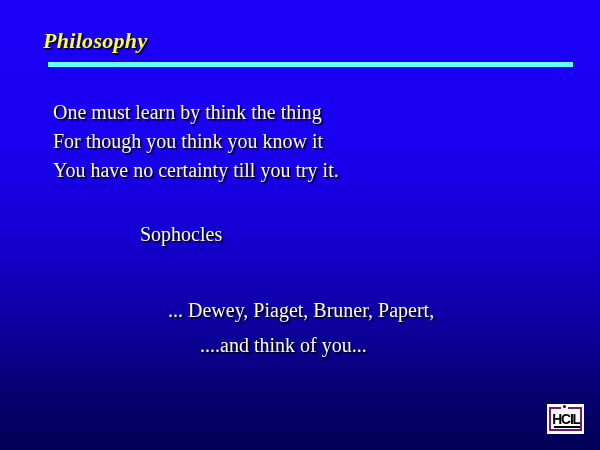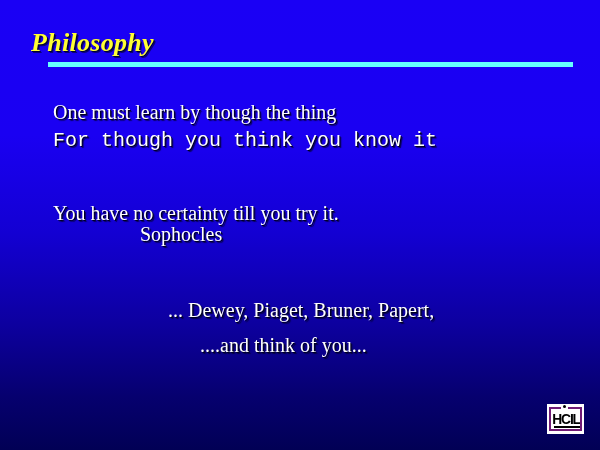--- a/index.html
+++ b/index.html
@@ -26,23 +26,23 @@
   
   #title-block {
     position: absolute;
     left: 0;
     top: 28px;
     width: 600px;
     height: 44px;
   }
   #slide-title {
     position: absolute;
-    left: 31px;
+    left: 43px;
     top: 0;
-    font-size: 26px;
+    font-size: 22px;
     font-style: italic;
     font-weight: bold;
     color: #ffff33;
     letter-spacing: 0.3px;
     text-shadow: 1px 1px 0 #000033, 2px 2px 0 rgba(0,0,20,0.55);
     white-space: nowrap;
   }
   #title-rule {
     position: absolute;
     left: 48px;
@@ -55,22 +55,22 @@
   
   .line {
     position: absolute;
     color: #ffffff;
     font-size: 20px;
     line-height: 20px;
     white-space: nowrap;
     text-shadow: 1px 1px 0 #000022, 2px 2px 1px rgba(0,0,25,0.65);
   }
   #quote-line-1 { left: 53px;  top: 102px; }
-  #quote-line-2 { left: 53px;  top: 131px; font-family: Liberation Mono, monospace; }
-  #quote-line-3 { left: 53px;  top: 160px; margin-top: 43px; }
+  #quote-line-2 { left: 53px;  top: 131px; }
+  #quote-line-3 { left: 53px;  top: 160px; }
 
   #attribution  { left: 140px; top: 224px; }
 
   #successors-line-1 { left: 168px; top: 300px; }
   #successors-line-2 { left: 200px; top: 335px; }
 
   
   #hcil-logo {
     position: absolute;
     left: 547px;
@@ -134,21 +134,21 @@
 <body>
 
 <div id="slide">
 
   <div id="title-block">
     <div id="slide-title">Philosophy</div>
     <div id="title-rule"></div>
   </div>
 
   <div id="quote-block">
-    <div class="line" id="quote-line-1">One must learn by though the thing</div>
+    <div class="line" id="quote-line-1">One must learn by think the thing</div>
     <div class="line" id="quote-line-2">For though you think you know it</div>
     <div class="line" id="quote-line-3">You have no certainty till you try it.</div>
     <div class="line" id="attribution">Sophocles</div>
   </div>
 
   <div id="successors-block">
     <div class="line" id="successors-line-1">... Dewey, Piaget, Bruner, Papert,</div>
     <div class="line" id="successors-line-2">....and think of you...</div>
   </div>
 

